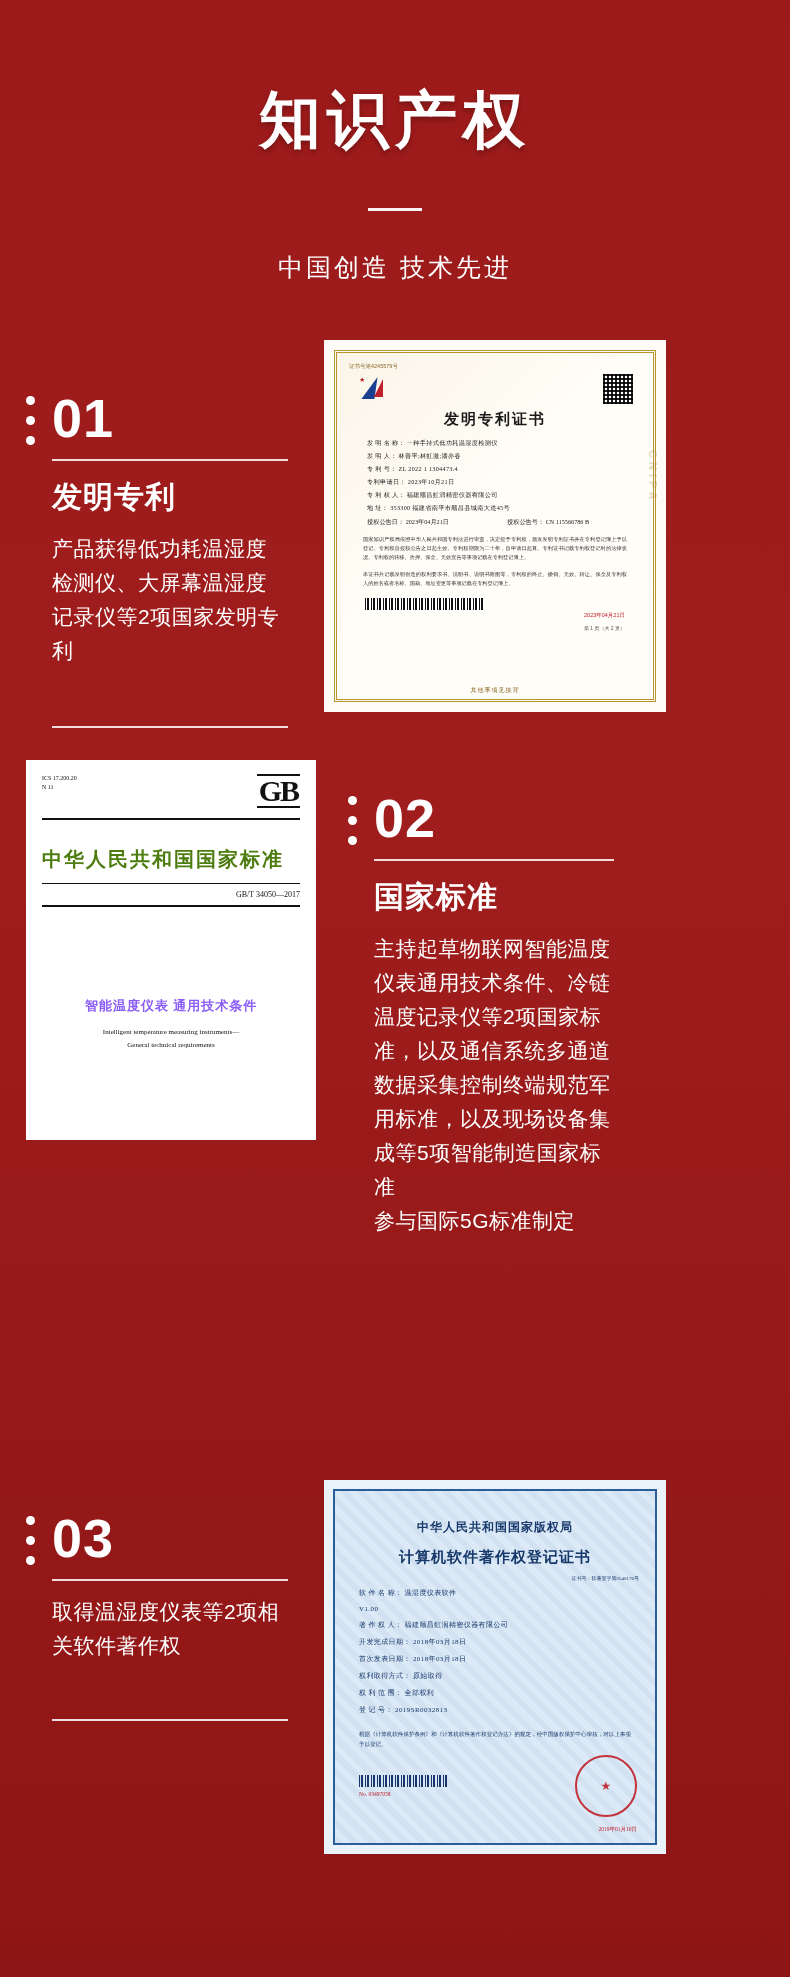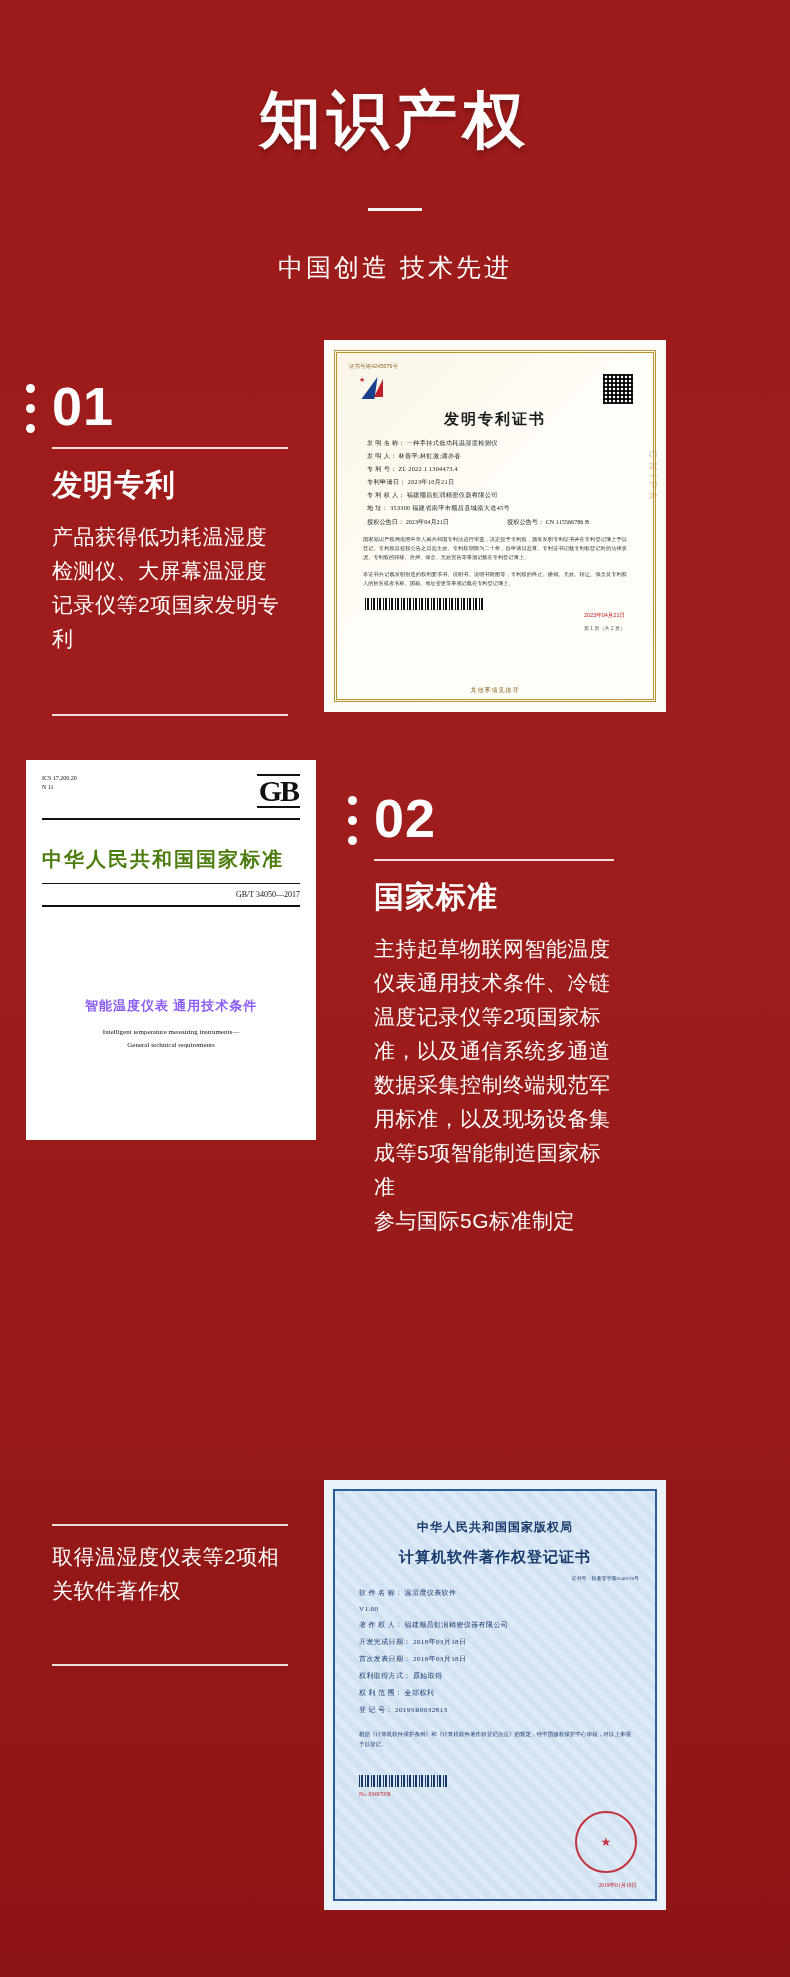--- a/index.html
+++ b/index.html
@@ -229,21 +229,21 @@
   .c2-title {
     text-align:center; font-size: 13px; font-weight:bold; letter-spacing:1px;
     margin-top: 90px; color:#8b5cf6;
   }
   .c2-title-en {
     text-align:center; font-size: 7px; line-height: 11px; margin-top: 12px; color:#111;
   }
 
   
   .cert3 {
-    left: 324px; top: 1480px; width: 342px; height: 430px;
+    left: 324px; top: 1480px; width: 342px; height: 374px;
     background: #eaf2fa;
     padding: 9px;
   }
   .c3-frame {
     width:100%; height:100%;
     border: 2px solid #2b5d9b;
     background:
       repeating-linear-gradient(45deg, rgba(43,93,155,0.05) 0 6px, rgba(255,255,255,0) 6px 12px),
       #dce9f6;
     padding: 14px 16px;
@@ -283,21 +283,21 @@
 </style>
 </head>
 <body>
 
 <div class="header">
   <div class="header-title">知识产权</div>
   <div class="header-rule"></div>
   <div class="header-sub">中国创造  技术先进</div>
 </div>
 
-<div class="txt-col" style="left:26px; top:378px; width:262px;">
+<div class="txt-col" style="left:26px; top:390px; width:262px;">
   <div class="num-row">
     <div class="dots">
       <div class="dot"></div>
         <div class="dot"></div>
         <div class="dot"></div>
     </div>
     <div class="num">01</div>
   </div>
   <div class="num-line" style="width:236px; margin-left:26px;"></div>
   <div class="item-title" style="margin-left:26px;">发明专利</div>
@@ -363,20 +363,28 @@
   <div class="c2-rule2"></div>
   <div class="c2-code">GB/T 34050—2017</div>
   <div class="c2-rule3"></div>
   <div class="c2-title">智能温度仪表  通用技术条件</div>
   <div class="c2-title-en">Intelligent temperature measuring instruments—</div>
   <div class="c2-title-en" style="margin-top:2px;">General technical requirements</div>
 
 </div>
 
 <div class="txt-col" style="left:26px; top:1510px; width:262px;">
+  <div class="num-row">
+    <div class="dots">
+      <div class="dot"></div>
+        <div class="dot"></div>
+        <div class="dot"></div>
+    </div>
+    <div class="num">03</div>
+  </div>
   <div class="num-line" style="width:236px; margin-left:26px;"></div>
   <div class="item-desc" style="margin-left:26px; width:236px;">取得温湿度仪表等2项相关软件著作权</div>
   <div class="bottom-line" style="width:236px; margin-left:26px; margin-top:56px;"></div>
 </div>
 
 <div class="cert cert3">
   <div class="c3-frame">
     <div class="c3-h1">中华人民共和国国家版权局</div>
     <div class="c3-h2">计算机软件著作权登记证书</div>
     <div class="c3-cert-no">证书号：软著登字第0540176号</div>

